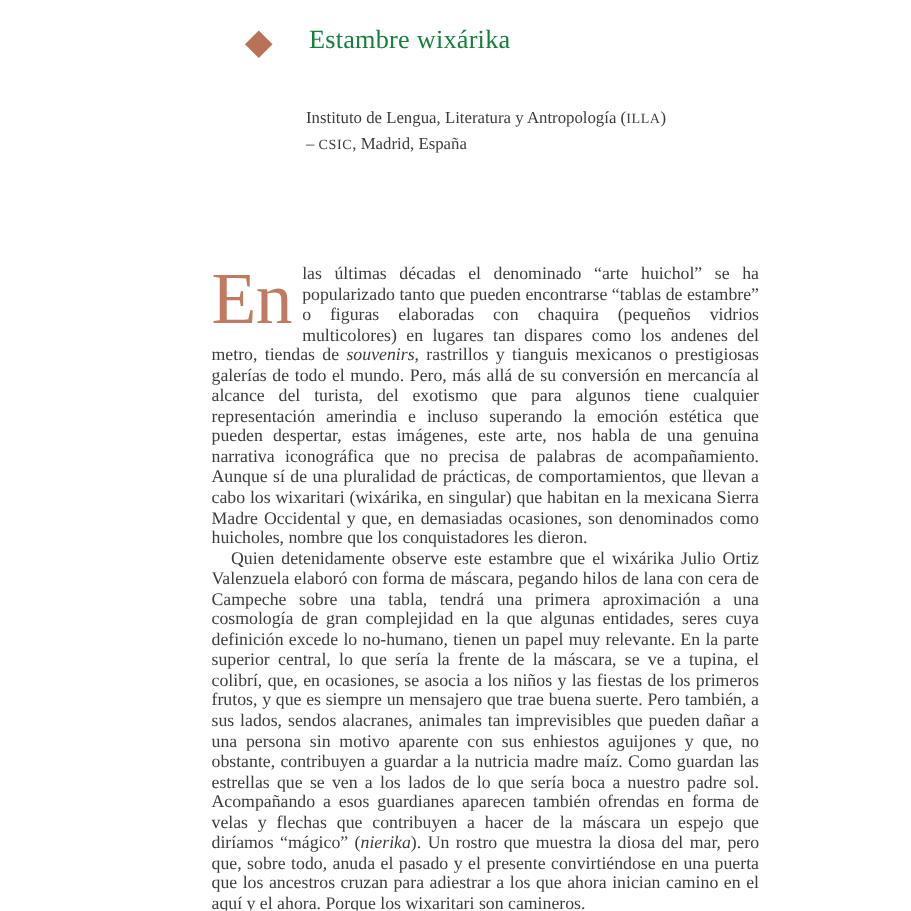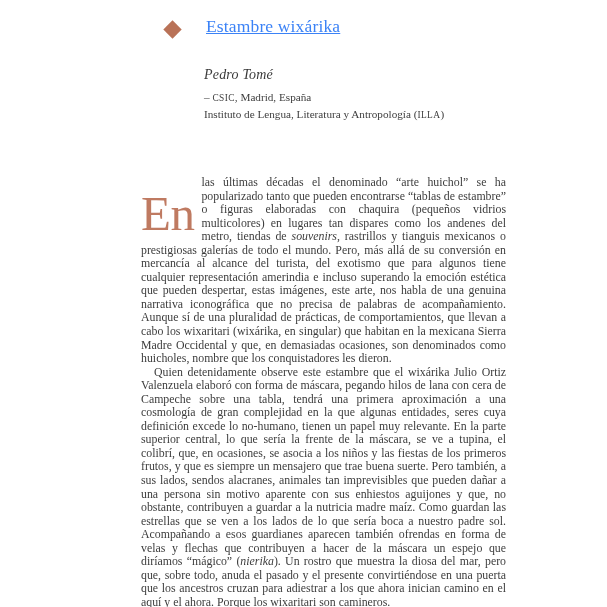--- a/index.html
+++ b/index.html
@@ -39,23 +39,22 @@
     background: #b97257;
     transform: rotate(45deg);
   }
   .chapter-title {
     position: absolute;
     left: 206px;
     top: 7px;
     font-size: 17.5px;
     line-height: 22px;
     letter-spacing: 0.15px;
-    color: #3b82f6;
+    color: #15803d;
     white-space: nowrap;
-    text-decoration: underline;
   }
 
   
   .author-block {
     position: absolute;
     left: 204px;
     top: 66px;
     width: 320px;
   }
   .author-name {
@@ -94,41 +93,40 @@
   }
   .body-text p + p {
     text-indent: 13px;
   }
   .dropcap {
     float: left;
     font-size: 49px;
     line-height: 40px;
     color: #bf7a61;
     padding: 2px 7px 0 0;
-    margin-top: 16px;
+    margin-top: 1px;
     letter-spacing: -0.5px;
   }
   .body-text i {
   }
 </style>
 </head>
 <body>
 
 <div class="page">
 
   <div class="title-row">
     <div class="bullet-diamond"></div>
     <div class="chapter-title">Estambre wixárika</div>
   </div>
 
   <div class="author-block">
-    <div class="author-name">Pedro Tomé</div>
     <div class="affiliation">
+      <div><span>Instituto de Lengua, Literatura y Antropología (</span><span class="sc">ILLA</span><span>)</span></div>
       <div><span>– </span><span class="sc">CSIC</span><span>, Madrid, España</span></div>
-      <div><span>Instituto de Lengua, Literatura y Antropología (</span><span class="sc">ILLA</span><span>)</span></div>
     </div>
   </div>
 
   <div class="body-text">
     <p><span class="dropcap">En</span><span> las últimas décadas el denominado “arte huichol” se ha popularizado tanto que pueden encontrarse “tablas de estambre” o figuras elaboradas con chaquira (pequeños vidrios multicolores) en lugares tan dispares como los andenes del metro, tiendas de </span><i>souvenirs</i><span>, rastrillos y tianguis mexicanos o prestigiosas galerías de todo el mundo. Pero, más allá de su conversión en mercancía al alcance del turista, del exotismo que para algunos tiene cualquier representación amerindia e incluso superando la emoción estética que pueden despertar, estas imágenes, este arte, nos habla de una genuina narrativa iconográfica que no precisa de palabras de acompañamiento. Aunque sí de una pluralidad de prácticas, de comportamientos, que llevan a cabo los wixaritari (wixárika, en singular) que habitan en la mexicana Sierra Madre Occidental y que, en demasiadas ocasiones, son denominados como huicholes, nombre que los conquistadores les dieron.</span></p>
     <p><span>Quien detenidamente observe este estambre que el wixárika Julio Ortiz Valenzuela elaboró con forma de máscara, pegando hilos de lana con cera de Campeche sobre una tabla, tendrá una primera aproximación a una cosmología de gran complejidad en la que algunas entidades, seres cuya definición excede lo no-humano, tienen un papel muy relevante. En la parte superior central, lo que sería la frente de la máscara, se ve a tupina, el colibrí, que, en ocasiones, se asocia a los niños y las fiestas de los primeros frutos, y que es siempre un mensajero que trae buena suerte. Pero también, a sus lados, sendos alacranes, animales tan imprevisibles que pueden dañar a una persona sin motivo aparente con sus enhiestos aguijones y que, no obstante, contribuyen a guardar a la nutricia madre maíz. Como guardan las estrellas que se ven a los lados de lo que sería boca a nuestro padre sol. Acompañando a esos guardianes aparecen también ofrendas en forma de velas y flechas que contribuyen a hacer de la máscara un espejo que diríamos “mágico” (</span><i>nierika</i><span>). Un rostro que muestra la diosa del mar, pero que, sobre todo, anuda el pasado y el presente convirtiéndose en una puerta que los ancestros cruzan para adiestrar a los que ahora inician camino en el aquí y el ahora. Porque los wixaritari son camineros.</span></p>
   </div>
 
 </div>
 

